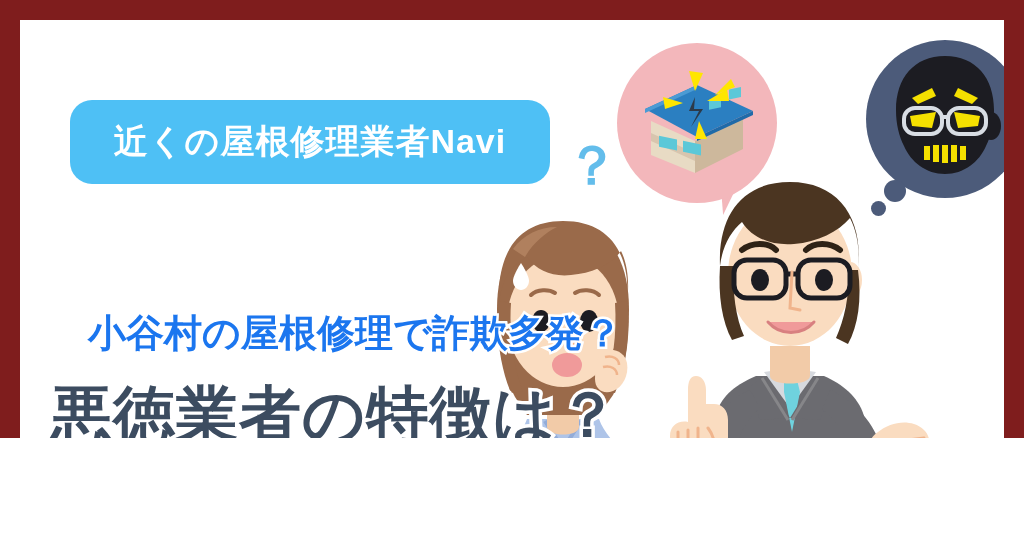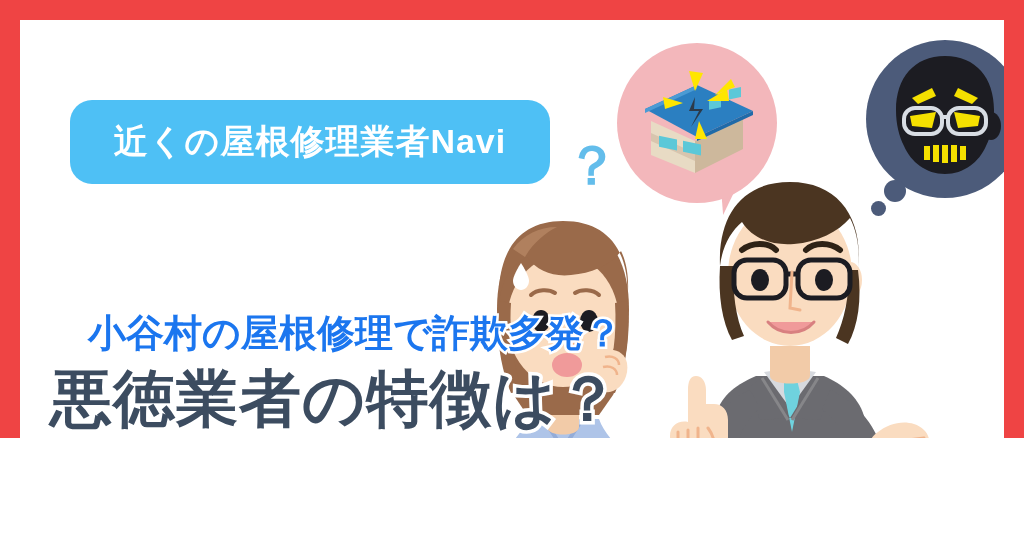--- a/index.html
+++ b/index.html
@@ -6,21 +6,21 @@
     margin: 0;
     padding: 0;
     background: #ffffff;
   }
   #stage {
     position: relative;
     width: 1024px;
     height: 438px;
     overflow: hidden;
     font-family: "Liberation Sans", "DejaVu Sans", sans-serif;
-    background: #ef4444;
+    background: #7f1d1d;
     box-sizing: border-box;
   }
   #canvas {
     position: absolute;
     left: 20px;
     top: 20px;
     width: 984px;
     height: 498px;
     background: #ffffff;
     overflow: hidden;
@@ -79,21 +79,21 @@
   }
   #headline-line2 {
     font-size: 62px;
     font-weight: 700;
     color: #3c4c60;
     white-space: nowrap;
     line-height: 1.2;
     letter-spacing: 1px;
     -webkit-text-stroke: 7px #ffffff;
     paint-order: stroke fill;
-    margin-top: 4px;
+    margin-top: 20px;
   }
 
   
   #house-bubble {
     position: absolute;
     left: 597px;
     top: 23px;
     width: 160px;
     height: 160px;
     z-index: 20;

